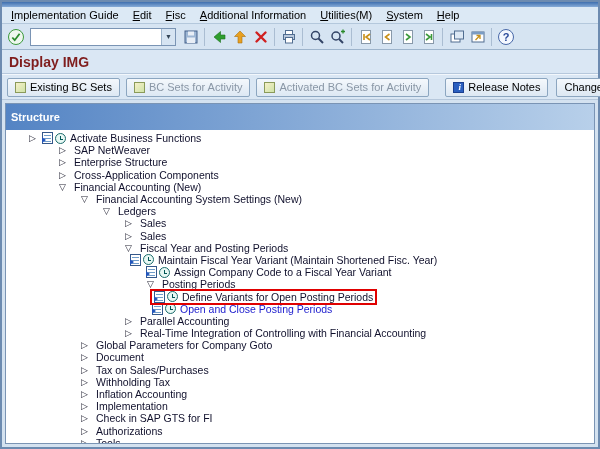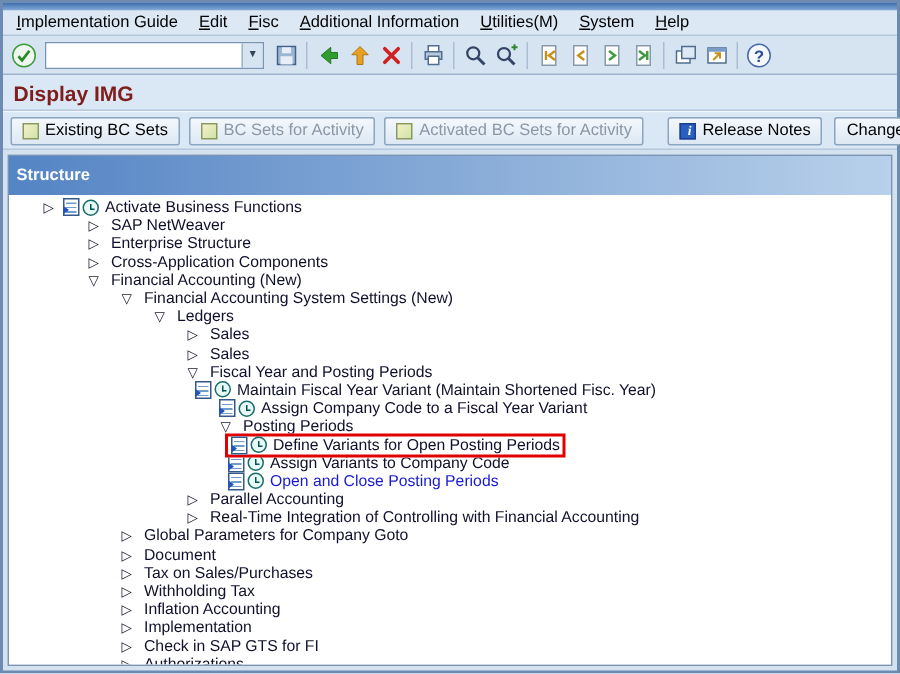--- a/index.html
+++ b/index.html
@@ -317,28 +317,20 @@
             <span class="i-doc"></span>
             <span class="i-clock"></span>
             <span class="tlabel">Define Variants for Open Posting Periods</span>
           </span>
         </div>
         <div class="trow" style="padding-left: 126px;">
           <span class="spacer" style="width: 18px;"></span>
           <span class="rowbody">
             <span class="i-doc"></span>
             <span class="i-clock"></span>
-            <span class="tlabel">Assign Variants to Company Code</span>
-          </span>
-        </div>
-        <div class="trow" style="padding-left: 126px;">
-          <span class="spacer" style="width: 18px;"></span>
-          <span class="rowbody">
-            <span class="i-doc"></span>
-            <span class="i-clock"></span>
             <span class="tlabel" style="color: rgb(26, 26, 205);">Open and Close Posting Periods</span>
           </span>
         </div>
         <div class="trow" style="padding-left: 82px;">
           <span class="spacer" style="width: 33px;"></span>
           <span class="exp">▷</span>
           <span class="rowbody">
             <span class="tlabel">Parallel Accounting</span>
           </span>
         </div>

